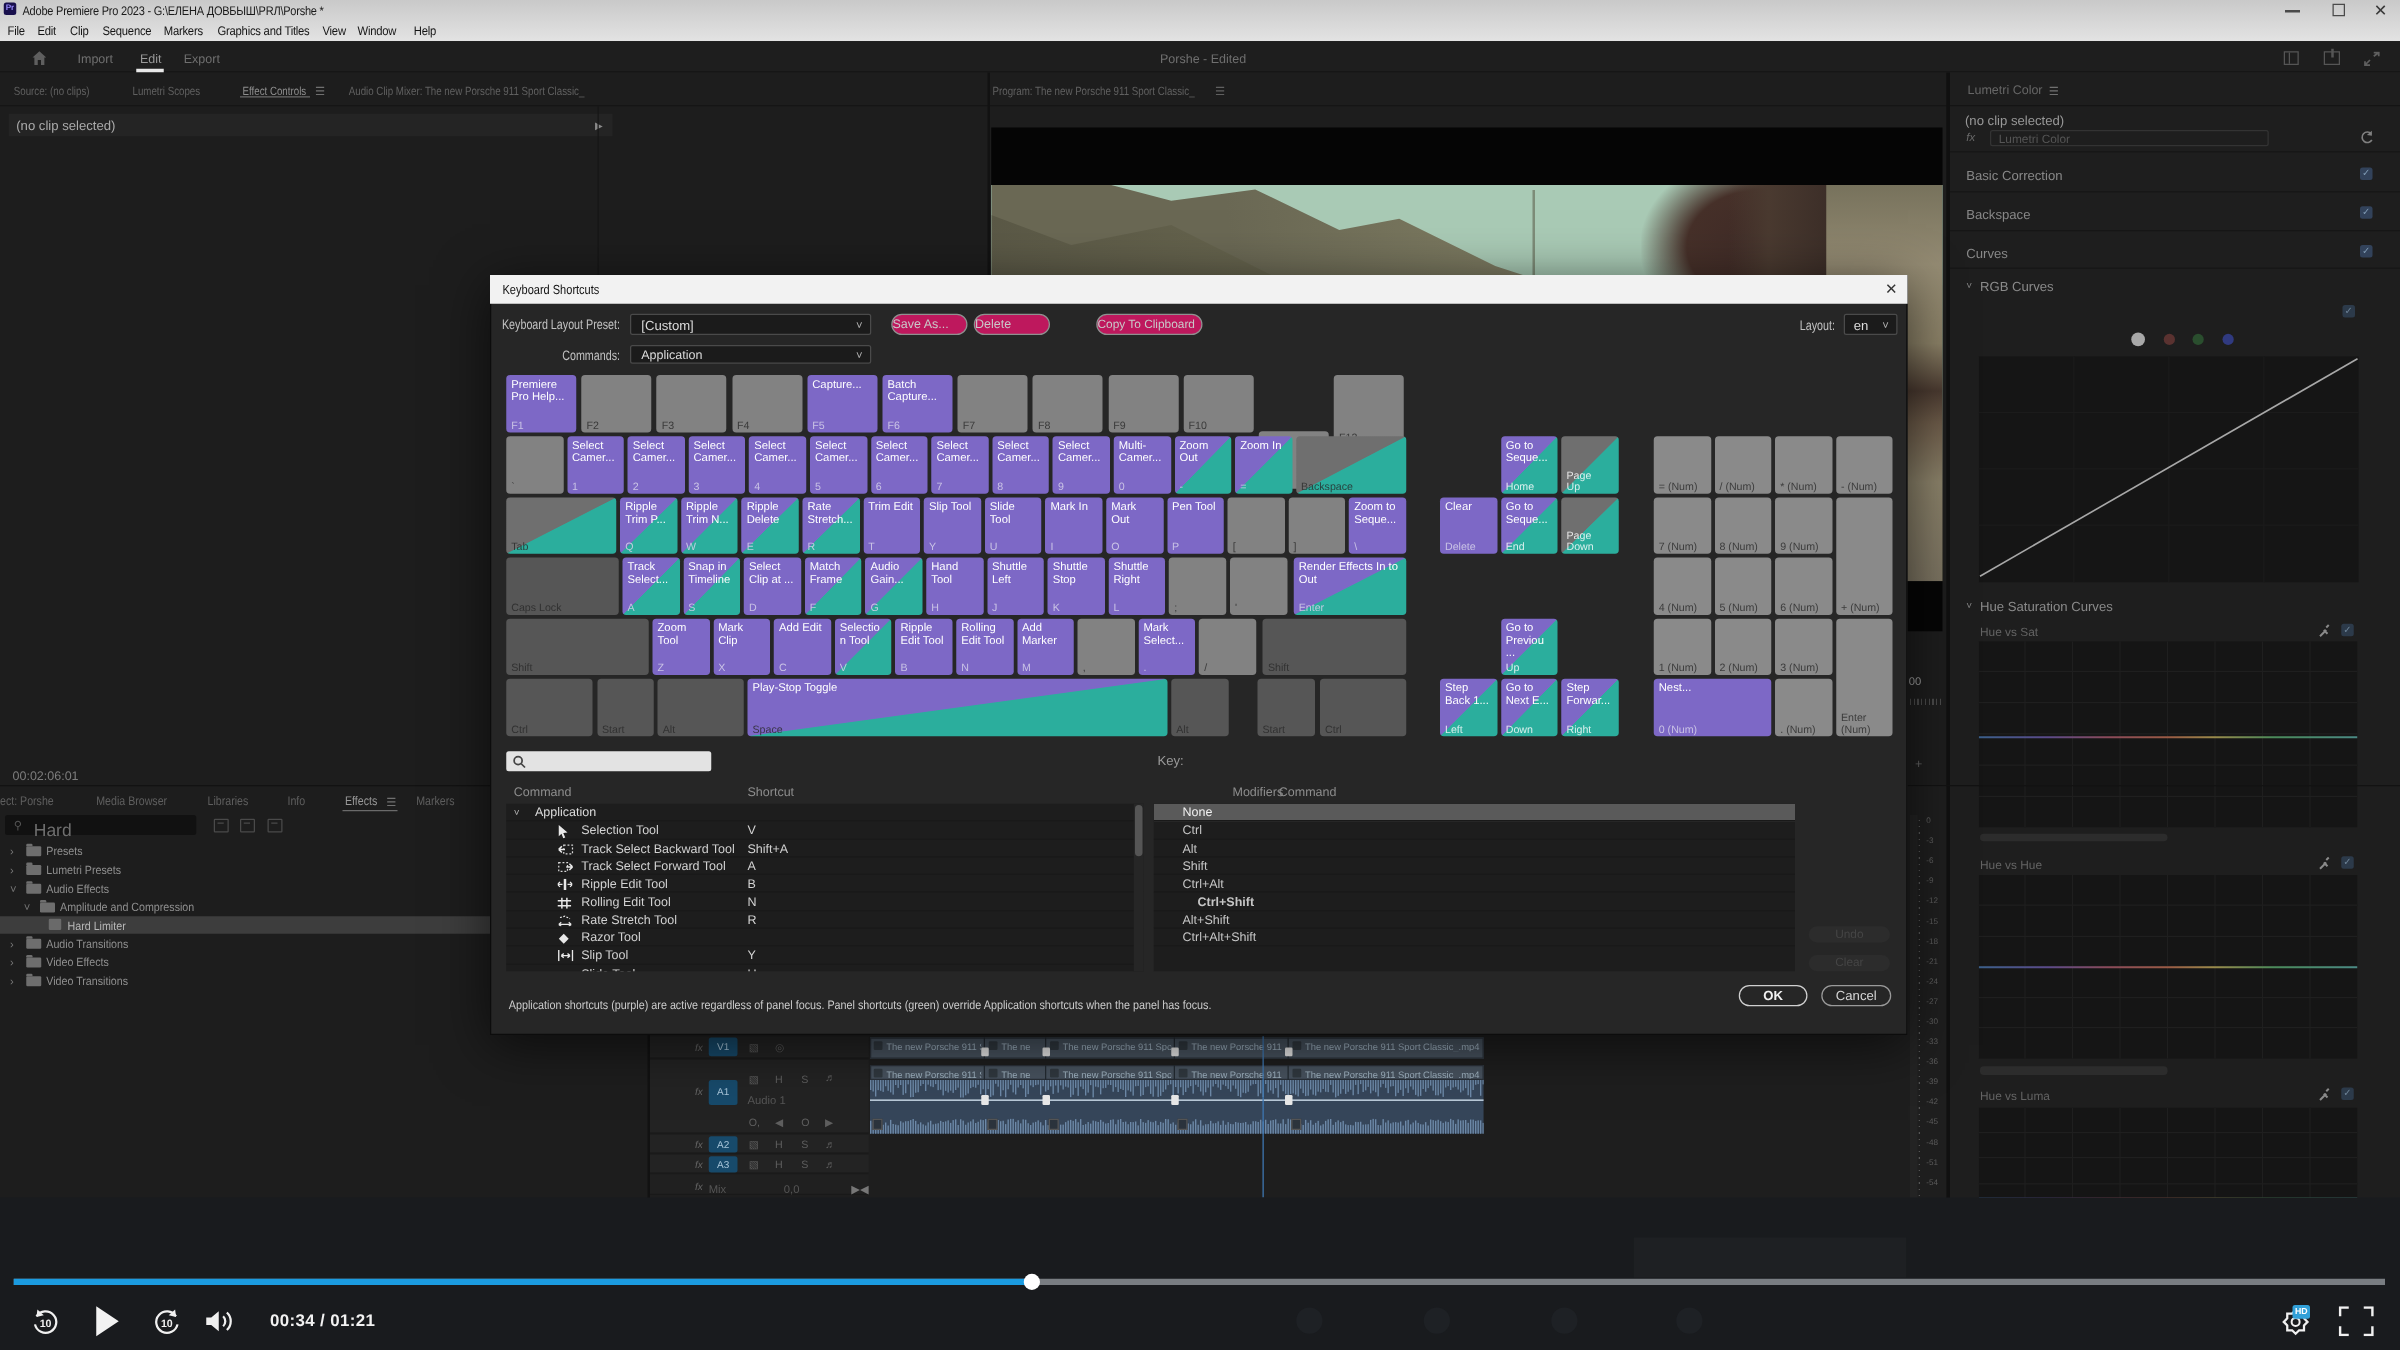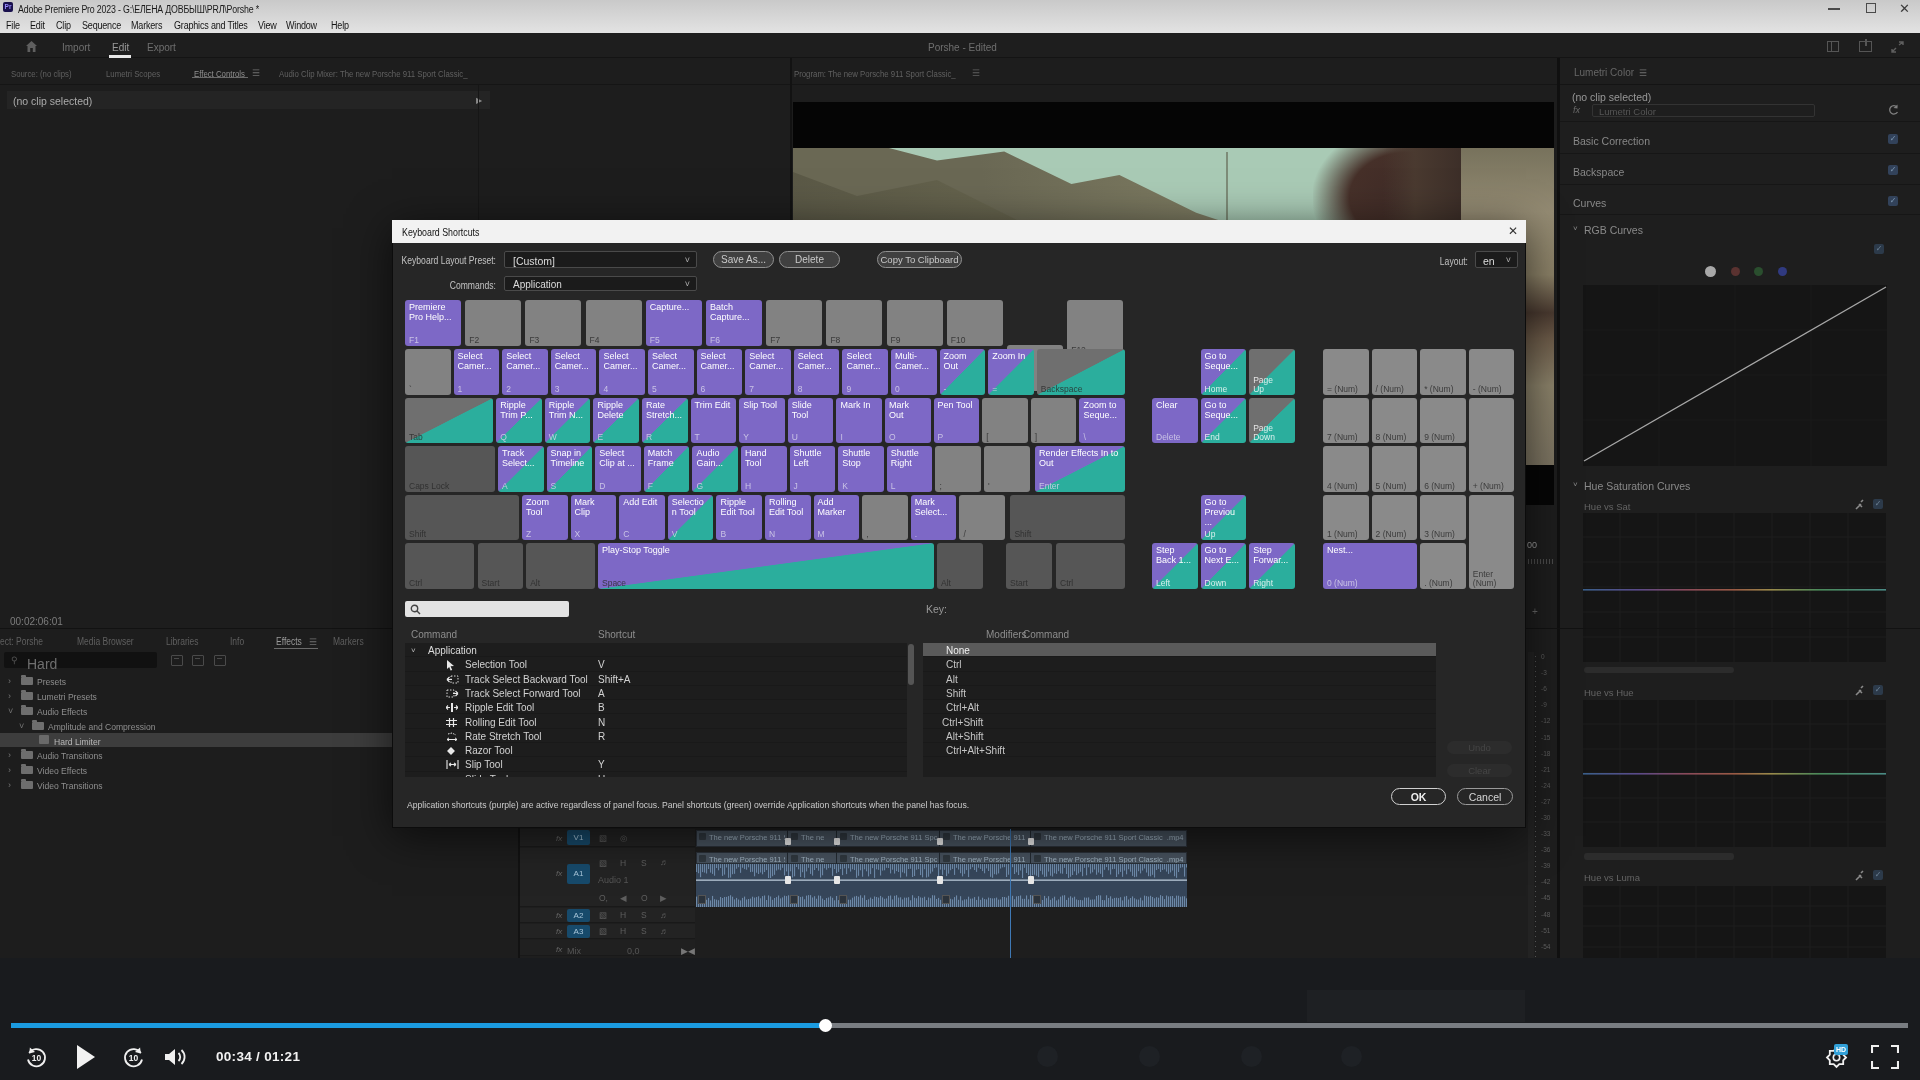--- a/index.html
+++ b/index.html
@@ -11,21 +11,21 @@
 .kp{background:#7d68c6;}
 .kg{background:#828282;}
 .km{background:#565656;}
 .kn{background:#8a8a8a;}
 .kpg{background:linear-gradient(to bottom right,#7d68c6 49.6%,#2bae9d 50.4%);}
 .kgg{background:linear-gradient(to bottom right,#6f6f6f 49.6%,#2bae9d 50.4%);}
 .ld{color:rgba(40,40,40,.80);}
 .ll{color:rgba(255,255,255,.82);}
 .lm{color:rgba(215,210,235,.85);}
 .pill{position:absolute;border:1px solid #909090;border-radius:9px;color:#c9c9c9;
- font-size:10px;text-align:center;background:#404040;}
+ font-size:10px;background:#be185d;}
 .dd{position:absolute;background:#1b1b1b;border:1px solid #4a4a4a;border-radius:2px;color:#dcdcdc;font-size:10.5px;}
 .dd .ch{position:absolute;right:6px;top:50%;margin-top:-5px;color:#b5b5b5;font-size:9px;}
 .lbl{position:absolute;color:#c2c2c2;font-size:11px;}
 .row{position:absolute;left:0;right:0;border-bottom:1px solid #191919;}
 svg{display:block;}
 </style></head>
 <body>
 
 <div class="abs" style="left:0;top:0;width:1920px;height:33px;background:linear-gradient(#c9c9c9,#e3e3e3);"></div>
 <div class="abs" style="left:3px;top:2px;width:10px;height:10px;background:#19104d;border-radius:2px;color:#9a8cff;font-size:6.5px;font-weight:bold;text-align:center;line-height:10px;">Pr</div>
@@ -1403,21 +1403,21 @@
 <div class="abs" style="left:23px;top:2px;font-size:10px;color:#f0f0f0;">None</div>
 <div class="row" style="top:14.3px;height:14.3px;"></div>
 <div class="abs" style="left:23px;top:16.3px;font-size:10px;color:#c6c6c6;">Ctrl</div>
 <div class="row" style="top:28.6px;height:14.3px;"></div>
 <div class="abs" style="left:23px;top:30.6px;font-size:10px;color:#c6c6c6;">Alt</div>
 <div class="row" style="top:42.900000000000006px;height:14.3px;"></div>
 <div class="abs" style="left:23px;top:44.900000000000006px;font-size:10px;color:#c6c6c6;">Shift</div>
 <div class="row" style="top:57.2px;height:14.3px;"></div>
 <div class="abs" style="left:23px;top:59.2px;font-size:10px;color:#c6c6c6;">Ctrl+Alt</div>
 <div class="row" style="top:71.5px;height:14.3px;"></div>
-<div class="abs" style="left:19px;top:73.5px;font-size:10px;color:#c6c6c6;">Ctrl+Shift</div>
+<div class="abs" style="left:35px;top:73.5px;font-size:10px;color:#c6c6c6;font-weight:bold;">Ctrl+Shift</div>
 <div class="row" style="top:85.8px;height:14.3px;"></div>
 <div class="abs" style="left:23px;top:87.8px;font-size:10px;color:#c6c6c6;">Alt+Shift</div>
 <div class="row" style="top:100.1px;height:14.3px;"></div>
 <div class="abs" style="left:23px;top:102.1px;font-size:10px;color:#c6c6c6;">Ctrl+Alt+Shift</div>
 </div>
 <div class="abs" style="left:1447px;top:741px;width:65px;height:13px;background:#2c2c2c;border-radius:7px;color:#454545;font-size:9.5px;text-align:center;line-height:13px;">Undo</div>
 <div class="abs" style="left:1447px;top:764px;width:65px;height:13px;background:#2c2c2c;border-radius:7px;color:#454545;font-size:9.5px;text-align:center;line-height:13px;">Clear</div>
 <div class="abs" style="left:407px;top:799px;font-size:9.8px;color:#cccccc;white-space:nowrap;transform:scaleX(.88);transform-origin:left top;">Application shortcuts (purple) are active regardless of panel focus. Panel shortcuts (green) override Application shortcuts when the panel has focus.</div>
 <div class="abs" style="left:1391px;top:788px;width:55px;height:17px;border:1.5px solid #d0d0d0;border-radius:9px;color:#f0f0f0;font-size:10.5px;font-weight:bold;text-align:center;line-height:16px;">OK</div>
 <div class="abs" style="left:1457px;top:788px;width:56px;height:17px;border:1.5px solid #9a9a9a;border-radius:9px;color:#d6d6d6;font-size:10.5px;text-align:center;line-height:16px;">Cancel</div>

